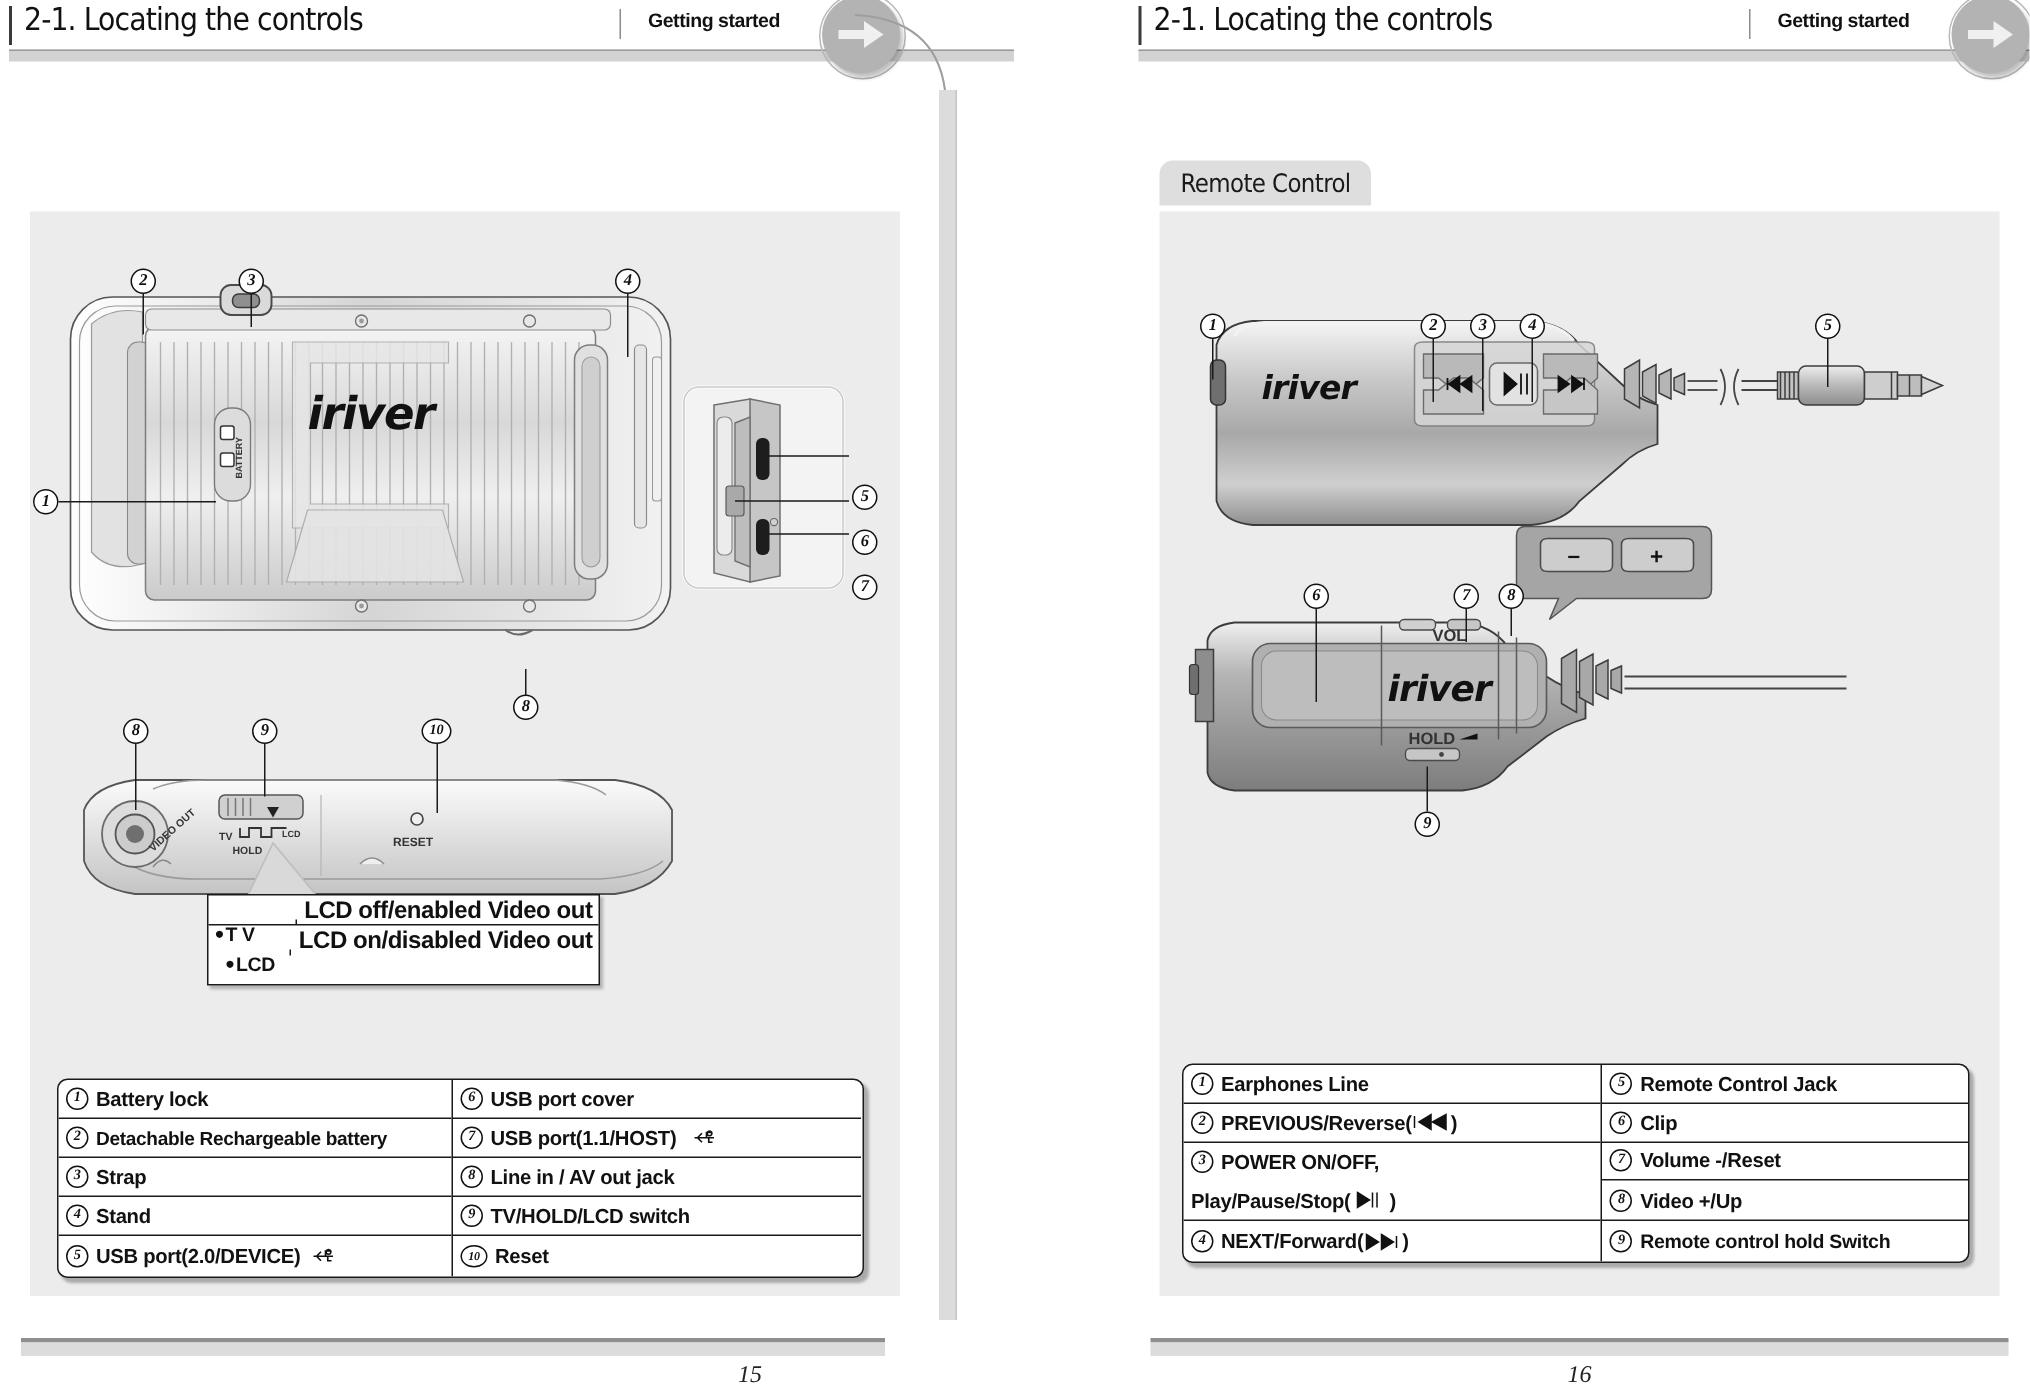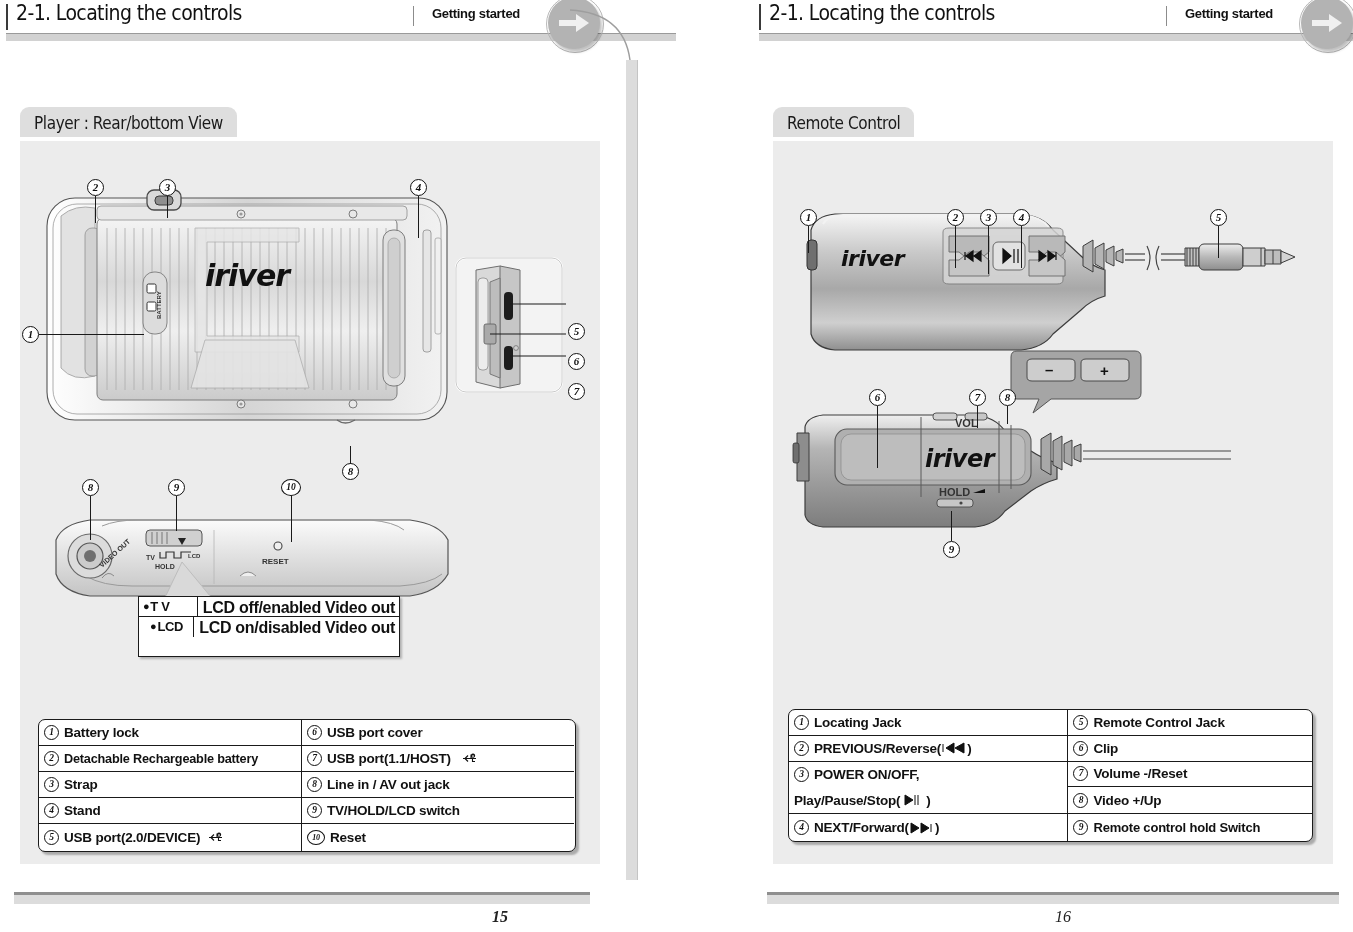--- a/index.html
+++ b/index.html
@@ -125,21 +125,21 @@
     position:absolute;background:#ffffff;
     border:1.5px solid #1a1a1a;
     box-shadow:2px 2px 2px rgba(0,0,0,0.25);
     box-sizing:border-box;
   }
   .swrow{display:flex;border-bottom:1.2px solid #1a1a1a;box-sizing:border-box;}
   .swrow:last-child{border-bottom:none;}
   .swkey{
     width:62px;box-sizing:border-box;border-right:1.2px solid #1a1a1a;
     font-size:13px;font-weight:bold;color:#111;padding:2px 3px 1px 4px;
-    white-space:nowrap;letter-spacing:-0.3px;
+    white-space:nowrap;letter-spacing:-0.3px;margin-top:16px;
   }
   .swval{
     flex:1;font-size:16px;font-weight:bold;color:#111;padding:2px 4px 1px 5px;
     white-space:nowrap;letter-spacing:-0.3px;
   }
   .dot{font-size:11px;vertical-align:1px;margin-right:1px;}
 
   
   .foot-rule{position:absolute;height:3px;background:#8f8f8f;}
   .foot-rule2{position:absolute;height:9px;background:#dcdcdc;}
@@ -167,21 +167,20 @@
     <div class="hdr-rule"></div>
   </div>
   <div class="arrow-ring" style="left:546px;top:-5px;"></div>
   <div class="arrow-badge" style="left:548px;top:-3px;"></div>
 
   <svg class="spine" width="90" height="80">
     <path d="M10,6 C48,8 66,26 70,56" stroke="#9e9e9e" stroke-width="1.4" fill="none"></path>
   </svg>
   <div class="spine-bar"></div>
 
-  <div class="section-tab" style="left:20px;top:107px;">Player : Rear/bottom View</div>
   <div class="panel" style="left:20px;top:141px;width:580px;height:723px;">
 
     <svg class="art" style="left:17px;top:35px;" width="445" height="290" viewBox="0 0 445 290">
       <defs>
         <linearGradient id="bodyg" x1="0" y1="0" x2="0" y2="1">
           <stop offset="0" stop-color="#f4f4f4"></stop>
             <stop offset="0.35" stop-color="#d8d8d8"></stop>
           <stop offset="0.62" stop-color="#efefef"></stop>
             <stop offset="1" stop-color="#cbcbcb"></stop>
         </linearGradient>
@@ -428,21 +427,21 @@
           <span class="lnum w">10</span>
           <span>Reset</span>
         </div>
       </div>
     </div>
 
   </div>
 
   <div class="foot-rule" style="left:14px;top:892px;width:576px;"></div>
   <div class="foot-rule2" style="left:14px;top:895px;width:576px;"></div>
-  <div class="pagenum" style="left:470px;top:908px;width:60px;font-weight:bold;">15</div>
+  <div class="pagenum" style="left:470px;top:908px;width:60px;">15</div>
 </div>
 
 <div class="page right">
 
   <div class="hdr">
     <div class="hdr-tick"></div>
     <div class="hdr-title">2-1. Locating the controls</div>
     <div class="hdr-sep" style="left:413px;"></div>
     <div class="hdr-sub" style="left:432px;">Getting started</div>
     <div class="hdr-rule"></div>
@@ -599,21 +598,21 @@
     <div class="cnum" style="left:226px;top:248px;">8</div>
     <div class="lead v" style="left:234px;top:265px;height:18px;"></div>
 
     <div class="cnum" style="left:170px;top:400px;">9</div>
     <div class="lead v" style="left:178px;top:370px;height:30px;"></div>
 
     <div class="legend" style="left:15px;top:568px;width:525px;height:133px;">
       <div class="legend-col first" style="width:280px;">
         <div class="lrow" style="height:26px;">
           <span class="lnum">1</span>
-          <span>Locating Jack</span>
+          <span>Earphones Line</span>
         </div>
         <div class="lrow" style="height:26px;">
           <span class="lnum">2</span>
           <span>PREVIOUS/Reverse(</span>
           <svg width="26" height="12">
             <path d="M2,2 l0,8 M5,6 l8,-5 l0,10 z M14,6 l9,-5 l0,10 z" fill="#111" stroke="#111" stroke-width="1"></path>
           </svg>
           <span>)</span>
         </div>
         <div class="lrow" style="height:26px;border-bottom:none;">
@@ -657,14 +656,14 @@
           <span class="lnum">9</span>
           <span>Remote control hold Switch</span>
         </div>
       </div>
     </div>
 
   </div>
 
   <div class="foot-rule" style="left:14px;top:892px;width:572px;"></div>
   <div class="foot-rule2" style="left:14px;top:895px;width:572px;"></div>
-  <div class="pagenum" style="left:280px;top:908px;width:60px;font-family:Liberation Serif, serif;">16</div>
+  <div class="pagenum" style="left:270px;top:908px;width:60px;font-family:Liberation Serif, serif;">16</div>
 </div>
 
 </body></html>

